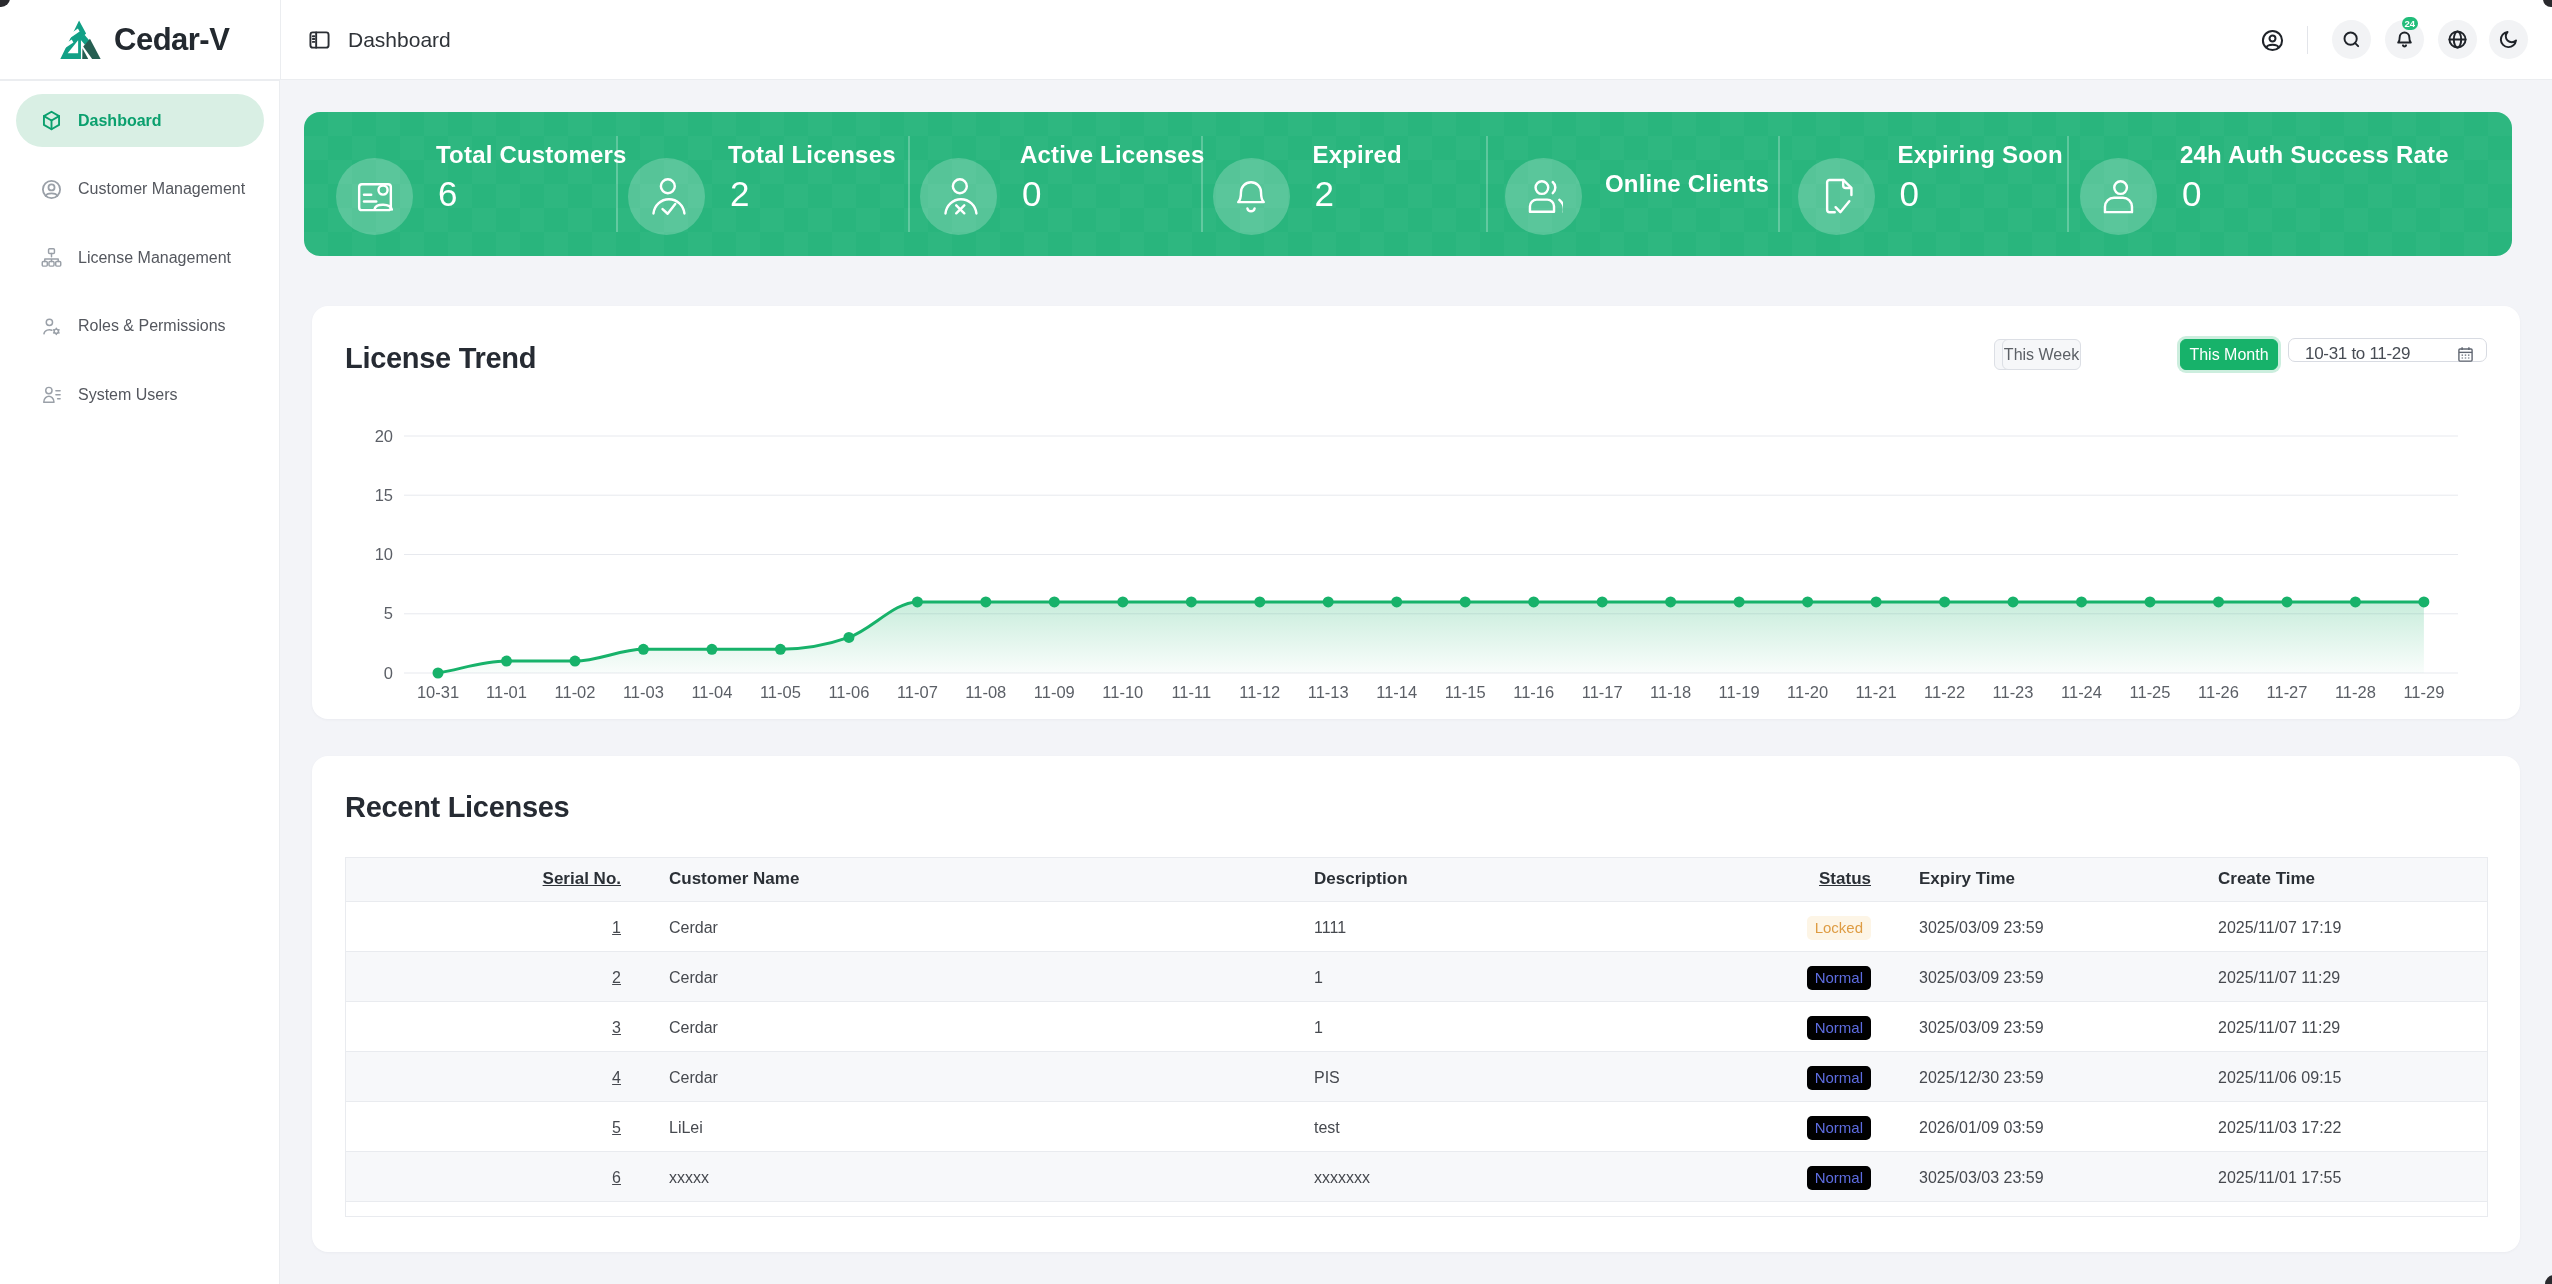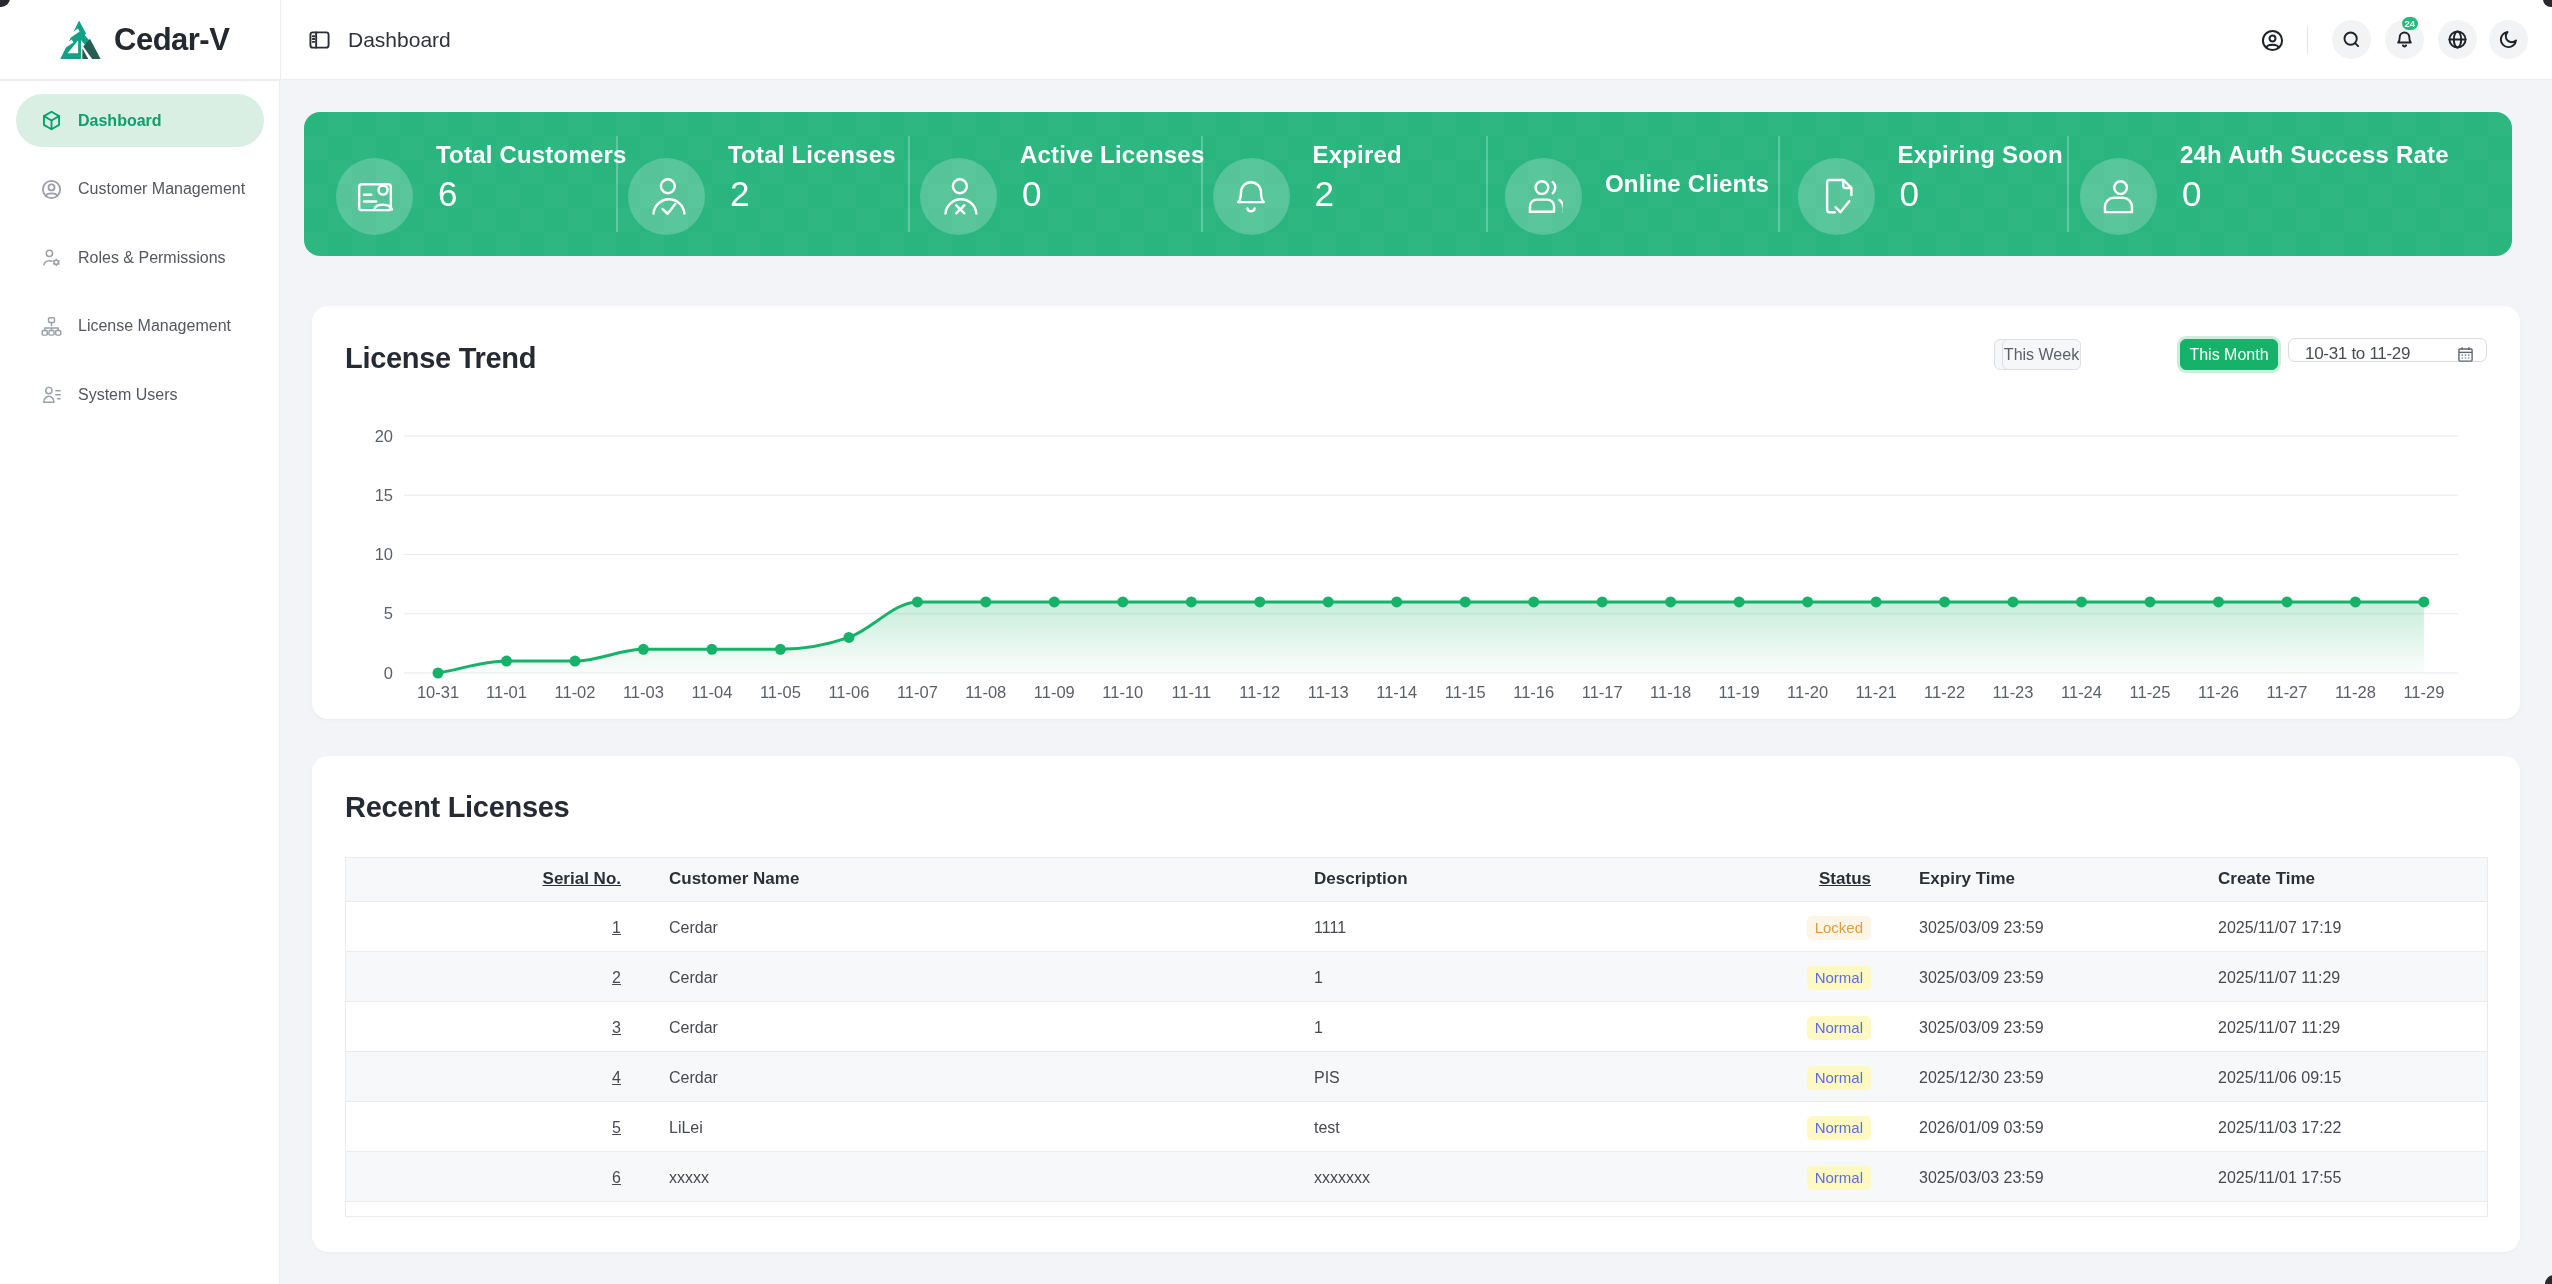--- a/index.html
+++ b/index.html
@@ -49,21 +49,21 @@
 
 .twrap { position:absolute; left:33px; top:101px; width:2143px; height:360px; border:1px solid #e9ebef; }
 table { border-collapse:collapse; table-layout:fixed; width:2141px; font-size:16px; }
 th,td { border-bottom:1px solid #e9ebef; padding:0 24px; white-space:nowrap; overflow:hidden; }
 thead th { height:43px; background:#f7f8fa; font-weight:700; color:#2b3036; text-align:left; font-size:17px; }
 tbody td { height:50px; color:#46494f; padding-top:4px; }
 tr.alt td { background:#f7f8fa; }
 th.c, td.c { text-align:right;text-decoration:underline; }
 .bdg { display:inline-block; height:24px; line-height:24px; padding:0 8px; border-radius:5px; font-size:15px; }
 .bdg.lk { background:#fdf5e6; color:#de9c43; }
-.bdg.nm { background:#fef9c3; color:#5d6ce0; }
+.bdg.nm { background:#000000; color:#5d6ce0; }
 
 .corner { position:absolute; background:#2a2a2e; z-index:9; }
 </style></head>
 <body>
 
 <div class="sidebar">
   <div style="position:absolute;left:0;top:80px;width:280px;height:1px;background:#ebedf0"></div>
   <div class="menu">
 <div class="mi active">
         <span class="mic">
@@ -81,39 +81,39 @@
             <circle cx="10" cy="10" r="8.2"></circle>
             <circle cx="10" cy="8" r="2.9"></circle>
             <path d="M4.7 16.3 c0.6 -3.4 10 -3.4 10.6 0"></path>
           </svg>
         </span>
         <span>Customer Management</span>
       </div>
 <div class="mi">
         <span class="mic">
           <svg width="21" height="21" viewBox="0 0 20 20" fill="none" stroke="#9aa0a8" stroke-width="1.4" stroke-linecap="round" stroke-linejoin="round">
-            <circle cx="8" cy="6" r="3"></circle>
-            <path d="M2.8 17 c0.4 -3.8 5.2 -4.6 7.6 -3.4"></path>
-            <circle cx="14.6" cy="14.6" r="2.1"></circle>
-            <path d="M14.6 11.6 v1 M14.6 16.6 v1 M17.2 13.1 l-0.9 0.5 M12.9 15.6 l-0.9 0.5 M12 13.1 l0.9 0.5 M16.3 15.6 l0.9 0.5"></path>
-          </svg>
-        </span>
-        <span>Roles &amp; Permissions</span>
-      </div>
-<div class="mi">
-        <span class="mic">
-          <svg width="21" height="21" viewBox="0 0 20 20" fill="none" stroke="#9aa0a8" stroke-width="1.4" stroke-linecap="round" stroke-linejoin="round">
             <rect x="7.2" y="1.6" width="5.6" height="4.6" rx="1"></rect>
             <rect x="1.2" y="13.8" width="4.8" height="4.4" rx="1"></rect>
             <rect x="7.6" y="13.8" width="4.8" height="4.4" rx="1"></rect>
             <rect x="14" y="13.8" width="4.8" height="4.4" rx="1"></rect>
             <path d="M10 6.2 v3 M3.6 13.8 v-2.4 h12.8 v2.4 M10 11.4 v2.4"></path>
           </svg>
         </span>
         <span>License Management</span>
+      </div>
+<div class="mi">
+        <span class="mic">
+          <svg width="21" height="21" viewBox="0 0 20 20" fill="none" stroke="#9aa0a8" stroke-width="1.4" stroke-linecap="round" stroke-linejoin="round">
+            <circle cx="8" cy="6" r="3"></circle>
+            <path d="M2.8 17 c0.4 -3.8 5.2 -4.6 7.6 -3.4"></path>
+            <circle cx="14.6" cy="14.6" r="2.1"></circle>
+            <path d="M14.6 11.6 v1 M14.6 16.6 v1 M17.2 13.1 l-0.9 0.5 M12.9 15.6 l-0.9 0.5 M12 13.1 l0.9 0.5 M16.3 15.6 l0.9 0.5"></path>
+          </svg>
+        </span>
+        <span>Roles &amp; Permissions</span>
       </div>
 <div class="mi">
         <span class="mic">
           <svg width="21" height="21" viewBox="0 0 20 20" fill="none" stroke="#9aa0a8" stroke-width="1.4" stroke-linecap="round" stroke-linejoin="round">
             <circle cx="7.5" cy="6.2" r="3"></circle>
             <path d="M2.6 17.4 c0 -4 3.2 -5.8 4.9 -5.8 s4.9 1.8 4.9 5.8 z"></path>
             <path d="M14.2 6.4 h4 M14.2 10.2 h4 M15.8 14 h2.4"></path>
           </svg>
         </span>
         <span>System Users</span>

